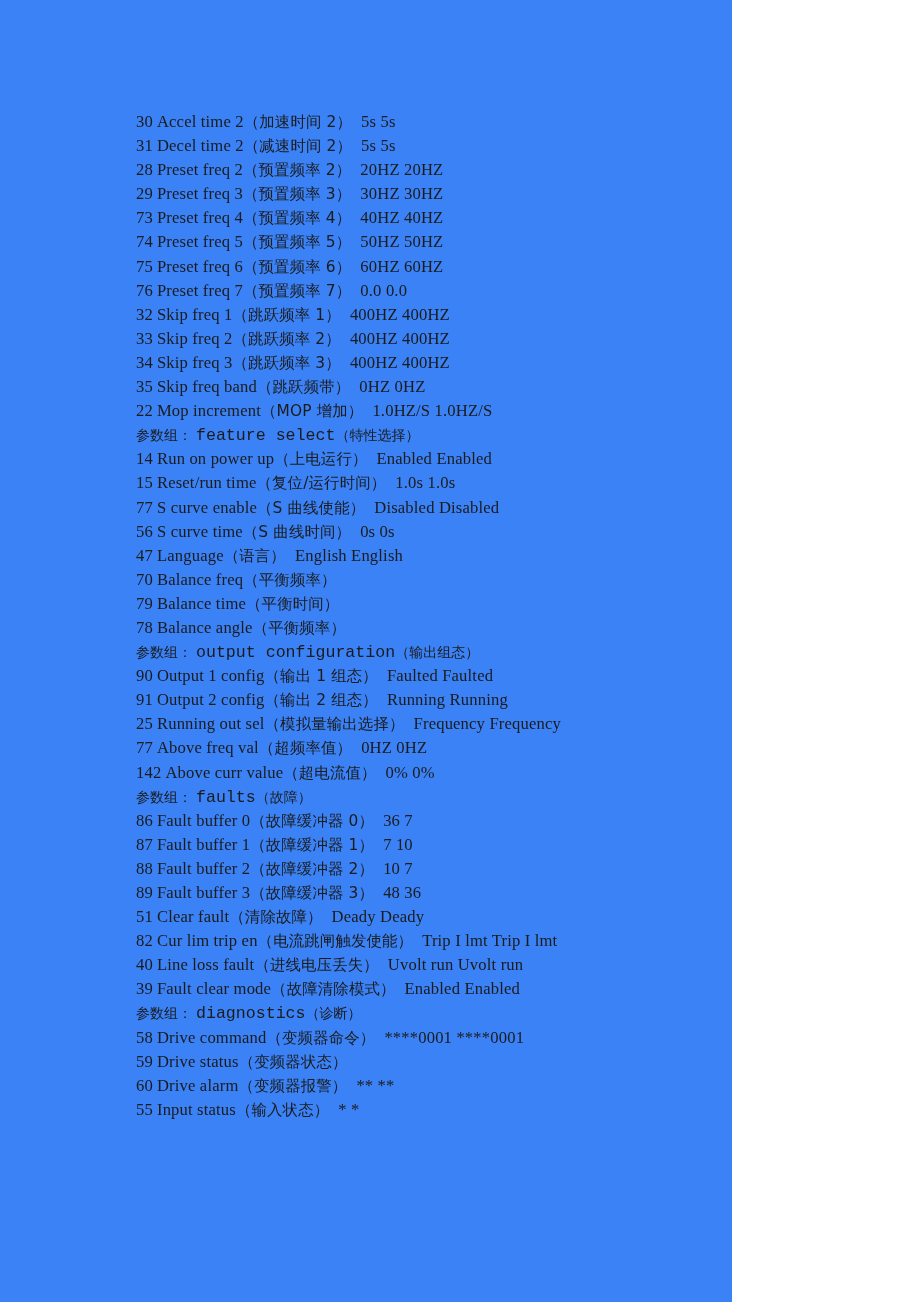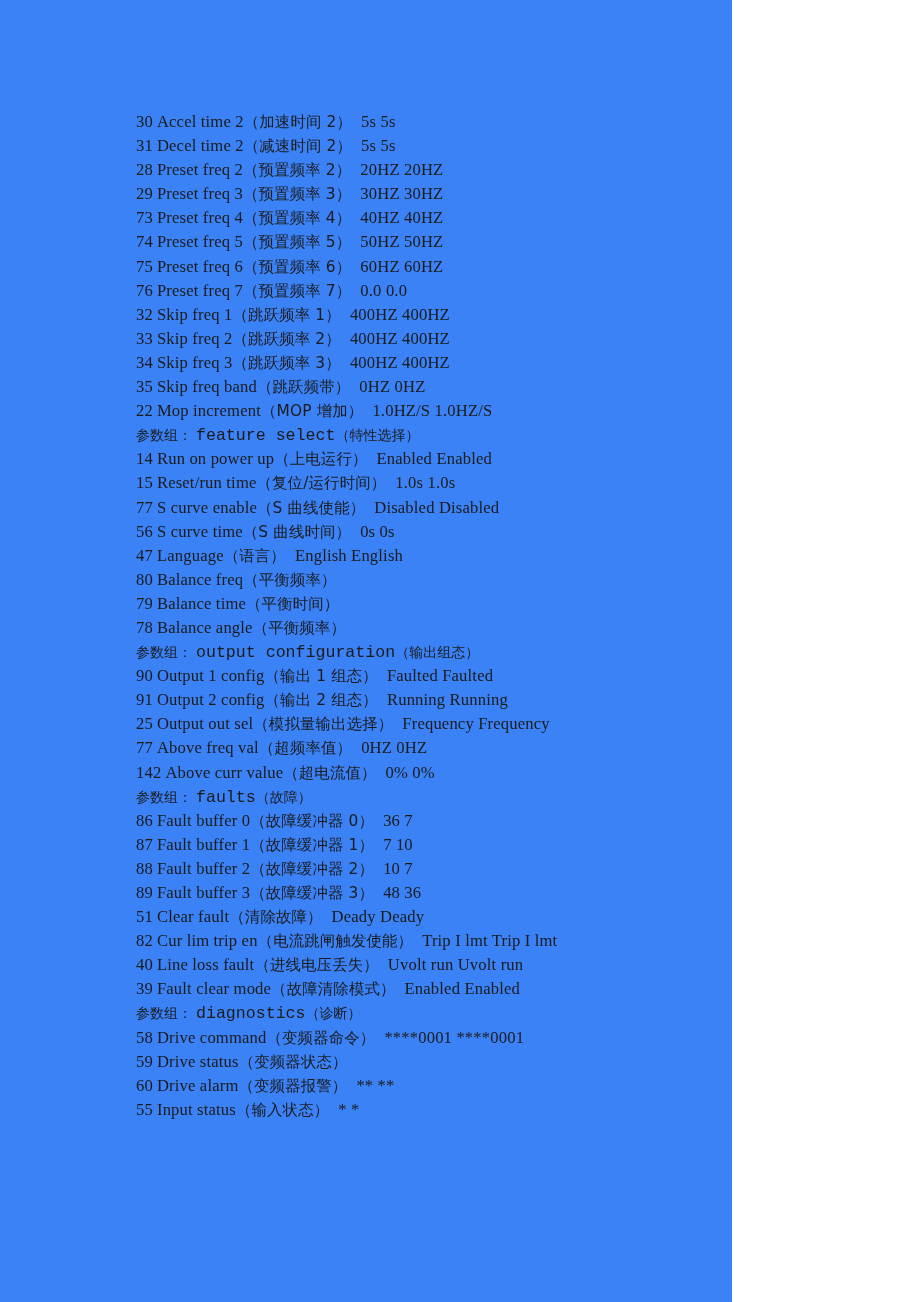--- a/index.html
+++ b/index.html
@@ -85,27 +85,27 @@
       <div class="param-line"><span class="num">33</span><span class="gap-sm"></span><span class="en">Skip freq 2</span><span class="cn">（跳跃频率 2）</span><span class="gap-md"></span><span class="val">400HZ 400HZ</span></div>
       <div class="param-line"><span class="num">34</span><span class="gap-sm"></span><span class="en">Skip freq 3</span><span class="cn">（跳跃频率 3）</span><span class="gap-md"></span><span class="val">400HZ 400HZ</span></div>
       <div class="param-line"><span class="num">35</span><span class="gap-sm"></span><span class="en">Skip freq band</span><span class="cn">（跳跃频带）</span><span class="gap-md"></span><span class="val">0HZ 0HZ</span></div>
       <div class="param-line"><span class="num">22</span><span class="gap-sm"></span><span class="en">Mop increment</span><span class="cn">（MOP 增加）</span><span class="gap-md"></span><span class="val">1.0HZ/S 1.0HZ/S</span></div>
       <div class="group-line"><span class="cn">参数组：</span><span class="gap-sm"></span><span class="en">feature select</span><span class="cn">（特性选择）</span></div>
       <div class="param-line"><span class="num">14</span><span class="gap-sm"></span><span class="en">Run on power up</span><span class="cn">（上电运行）</span><span class="gap-md"></span><span class="val">Enabled Enabled</span></div>
       <div class="param-line"><span class="num">15</span><span class="gap-sm"></span><span class="en">Reset/run time</span><span class="cn">（复位/运行时间）</span><span class="gap-md"></span><span class="val">1.0s 1.0s</span></div>
       <div class="param-line"><span class="num">77</span><span class="gap-sm"></span><span class="en">S curve enable</span><span class="cn">（S 曲线使能）</span><span class="gap-md"></span><span class="val">Disabled Disabled</span></div>
       <div class="param-line"><span class="num">56</span><span class="gap-sm"></span><span class="en">S curve time</span><span class="cn">（S 曲线时间）</span><span class="gap-md"></span><span class="val">0s 0s</span></div>
       <div class="param-line"><span class="num">47</span><span class="gap-sm"></span><span class="en">Language</span><span class="cn">（语言）</span><span class="gap-md"></span><span class="val">English English</span></div>
-      <div class="param-line"><span class="num">80</span><span class="gap-sm"></span><span class="en">Balance freq</span><span class="cn">（平衡频率）</span></div>
+      <div class="param-line"><span class="num">70</span><span class="gap-sm"></span><span class="en">Balance freq</span><span class="cn">（平衡频率）</span></div>
       <div class="param-line"><span class="num">79</span><span class="gap-sm"></span><span class="en">Balance time</span><span class="cn">（平衡时间）</span></div>
       <div class="param-line"><span class="num">78</span><span class="gap-sm"></span><span class="en">Balance angle</span><span class="cn">（平衡频率）</span></div>
       <div class="group-line"><span class="cn">参数组：</span><span class="gap-sm"></span><span class="en">output configuration</span><span class="cn">（输出组态）</span></div>
       <div class="param-line"><span class="num">90</span><span class="gap-sm"></span><span class="en">Output 1 config</span><span class="cn">（输出 1 组态）</span><span class="gap-md"></span><span class="val">Faulted Faulted</span></div>
       <div class="param-line"><span class="num">91</span><span class="gap-sm"></span><span class="en">Output 2 config</span><span class="cn">（输出 2 组态）</span><span class="gap-md"></span><span class="val">Running Running</span></div>
-      <div class="param-line"><span class="num">25</span><span class="gap-sm"></span><span class="en">Output out sel</span><span class="cn">（模拟量输出选择）</span><span class="gap-md"></span><span class="val">Frequency Frequency</span></div>
+      <div class="param-line"><span class="num">25</span><span class="gap-sm"></span><span class="en">Running out sel</span><span class="cn">（模拟量输出选择）</span><span class="gap-md"></span><span class="val">Frequency Frequency</span></div>
       <div class="param-line"><span class="num">77</span><span class="gap-sm"></span><span class="en">Above freq val</span><span class="cn">（超频率值）</span><span class="gap-md"></span><span class="val">0HZ 0HZ</span></div>
       <div class="param-line"><span class="num">142</span><span class="gap-sm"></span><span class="en">Above curr value</span><span class="cn">（超电流值）</span><span class="gap-md"></span><span class="val">0% 0%</span></div>
       <div class="group-line"><span class="cn">参数组：</span><span class="gap-sm"></span><span class="en">faults</span><span class="cn">（故障）</span></div>
       <div class="param-line"><span class="num">86</span><span class="gap-sm"></span><span class="en">Fault buffer 0</span><span class="cn">（故障缓冲器 0）</span><span class="gap-md"></span><span class="val">36 7</span></div>
       <div class="param-line"><span class="num">87</span><span class="gap-sm"></span><span class="en">Fault buffer 1</span><span class="cn">（故障缓冲器 1）</span><span class="gap-md"></span><span class="val">7 10</span></div>
       <div class="param-line"><span class="num">88</span><span class="gap-sm"></span><span class="en">Fault buffer 2</span><span class="cn">（故障缓冲器 2）</span><span class="gap-md"></span><span class="val">10 7</span></div>
       <div class="param-line"><span class="num">89</span><span class="gap-sm"></span><span class="en">Fault buffer 3</span><span class="cn">（故障缓冲器 3）</span><span class="gap-md"></span><span class="val">48 36</span></div>
       <div class="param-line"><span class="num">51</span><span class="gap-sm"></span><span class="en">Clear fault</span><span class="cn">（清除故障）</span><span class="gap-md"></span><span class="val">Deady Deady</span></div>
       <div class="param-line"><span class="num">82</span><span class="gap-sm"></span><span class="en">Cur lim trip en</span><span class="cn">（电流跳闸触发使能）</span><span class="gap-md"></span><span class="val">Trip I lmt Trip I lmt</span></div>
       <div class="param-line"><span class="num">40</span><span class="gap-sm"></span><span class="en">Line loss fault</span><span class="cn">（进线电压丢失）</span><span class="gap-md"></span><span class="val">Uvolt run Uvolt run</span></div>

